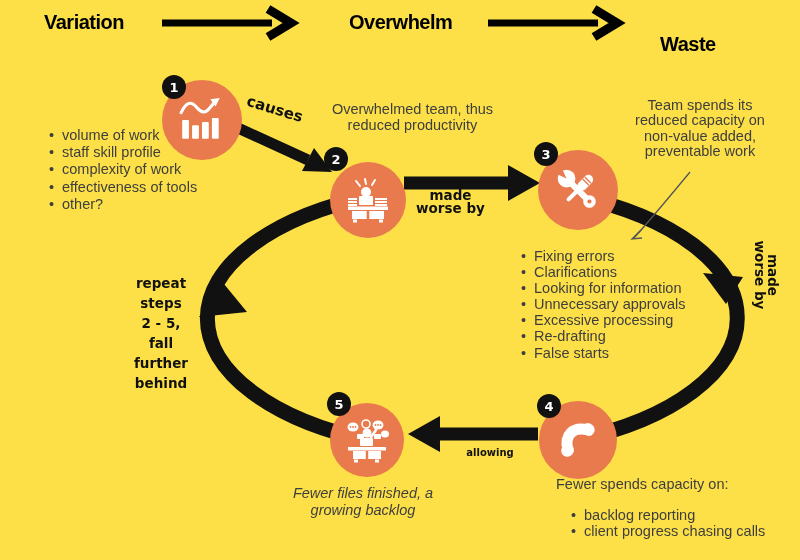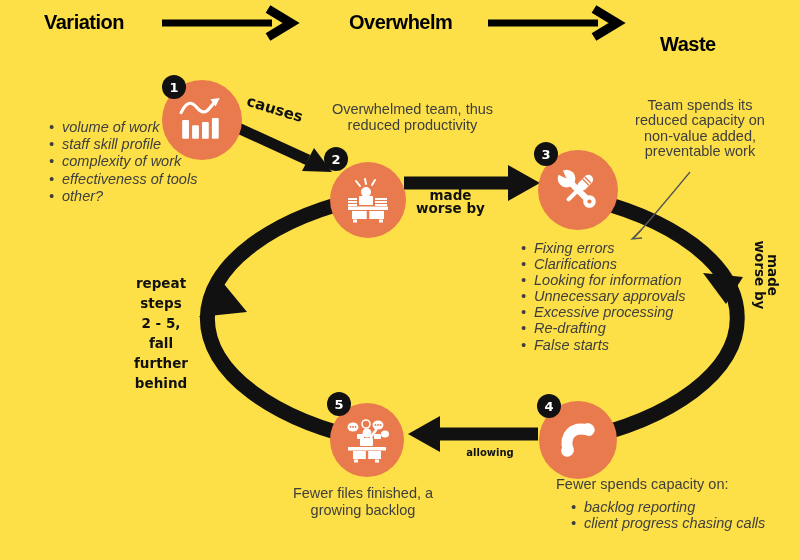--- a/index.html
+++ b/index.html
@@ -4,21 +4,21 @@
 <style>
   html,body{margin:0;padding:0;background:#fff;}
   .canvas{position:relative;width:800px;height:560px;background:#fde047;overflow:hidden;
           font-family:"Liberation Sans",sans-serif;}
   .layer{position:absolute;left:0;top:0;z-index:1;}
   .stage{position:absolute;z-index:3;font-weight:bold;font-size:20px;color:#000;
          letter-spacing:-0.5px;}
   .body-text{position:absolute;z-index:3;color:#3E3E3E;font-size:14.5px;}
   .center{text-align:center;}
   .preline{white-space:pre-line;}
-  .body-text ul{margin:7px 0 0 0;padding:0 0 0 26px;list-style:none;font-style:italic;}
+  .body-text ul{margin:15px 0 0 0;padding:0 0 0 26px;list-style:none;}
   .body-text li{position:relative;line-height:17.2px;}
   .body-text li::before{content:"\2022";position:absolute;left:-13px;color:#3E3E3E;}
   .tight li{line-height:16.1px;}
   .marker{position:absolute;z-index:3;font-family:"DejaVu Sans",sans-serif;
           font-weight:700;color:#111;}
   .node{position:absolute;z-index:2;border-radius:50%;background:#E87A4D;
         display:flex;align-items:center;justify-content:center;}
   .badge{position:absolute;width:24px;height:24px;border-radius:50%;background:#111;
          color:#fff;font-family:"DejaVu Sans",sans-serif;font-weight:700;font-size:13px;
          display:flex;align-items:center;justify-content:center;z-index:4;}
@@ -78,21 +78,21 @@
       <li>other?</li>
     </ul>
   </div>
 
   <div class="body-text center preline" style="left:300px;top:101px;width:225px;line-height:16px;">Overwhelmed team, thus
 reduced productivity</div>
   <div class="body-text center preline" style="left:597px;top:98px;width:206px;line-height:15.3px;">Team spends its
 reduced capacity on
 non-value added,
 preventable work</div>
-  <div class="body-text center preline" style="left:257px;top:485px;width:212px;line-height:16.5px;">Fewer files finished, a
+  <div class="body-text center preline" style="left:257px;top:485px;width:212px;line-height:16.5px;font-style:italic;">Fewer files finished, a
 growing backlog</div>
 
   <div class="body-text tight" style="left:508px;top:233px;width:210px;">
     <ul>
       <li>Fixing errors</li>
       <li>Clarifications</li>
       <li>Looking for information</li>
       <li>Unnecessary approvals</li>
       <li>Excessive processing</li>
       <li>Re-drafting</li>

